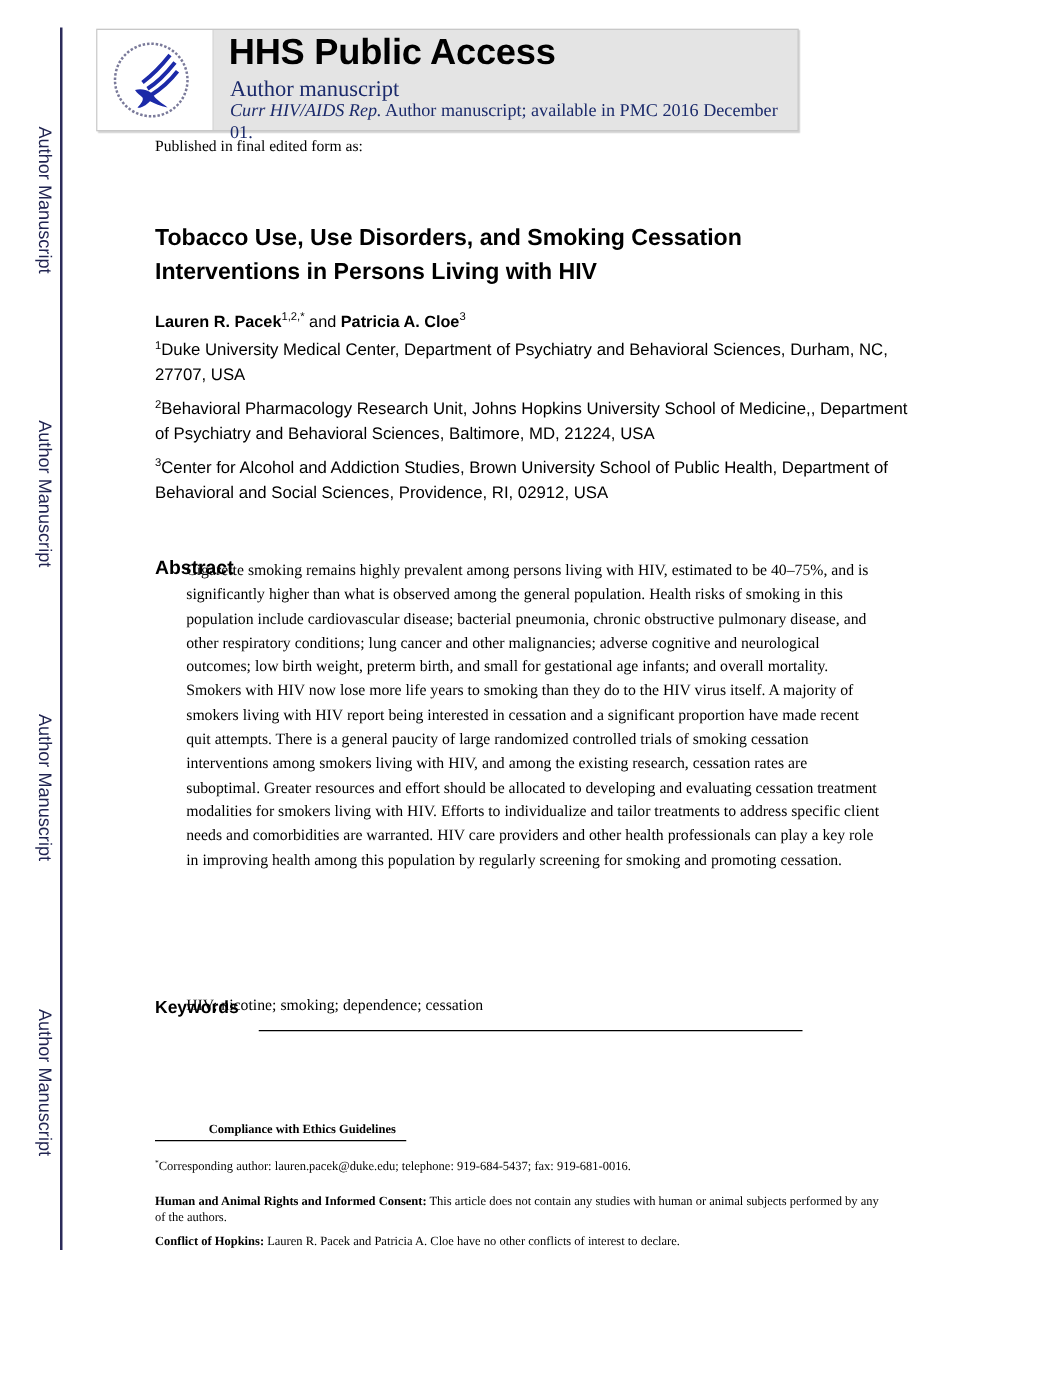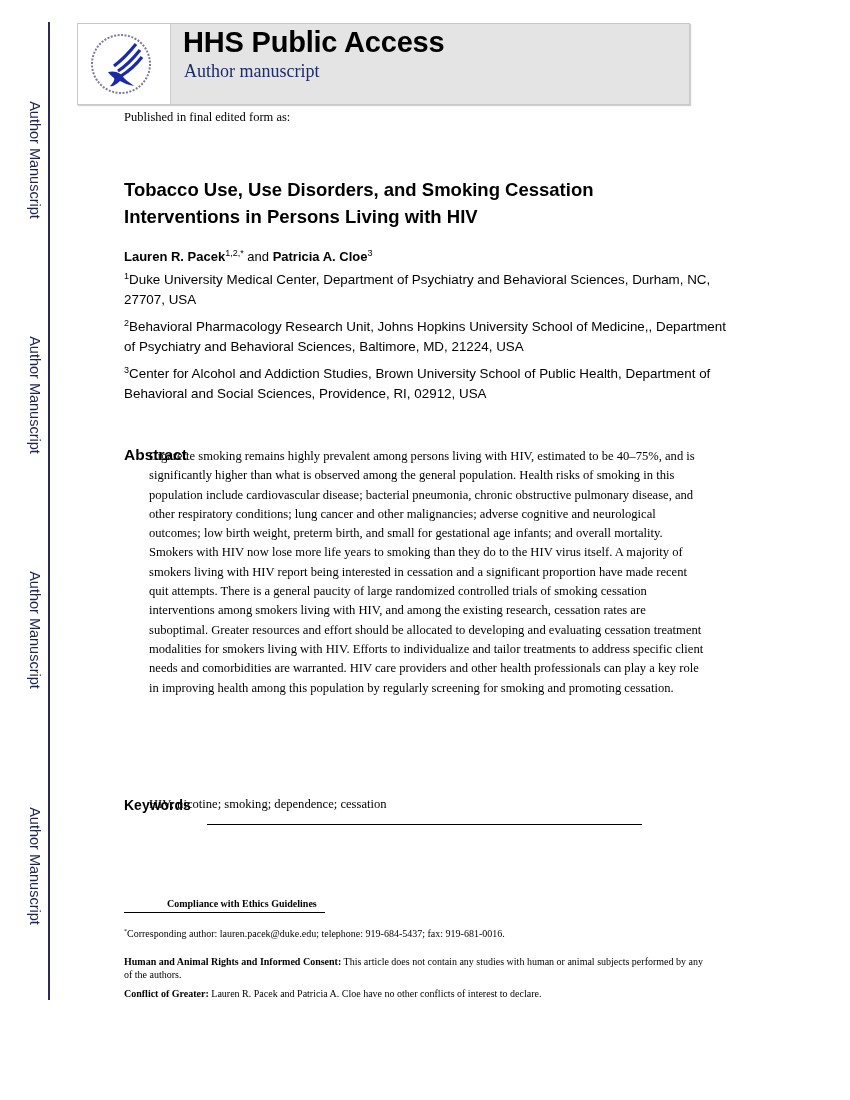--- a/index.html
+++ b/index.html
@@ -1,21 +1,21 @@
 <!DOCTYPE html>
 <html><head>
 <meta charset="utf-8">
 <style>
   html, body { margin: 0; padding: 0; background: #ffffff; }
   body { width: 850px; height: 1100px; position: relative; overflow: hidden; color: #000; }
   .margin-rule { position: absolute; left: 48px; top: 22px; width: 2px; height: 978px; background: #2b2b5a; }
   .side-label { position: absolute; left: 35px; width: 0; height: 0; }
   .side-label span { position: absolute; transform: translate(-50%, -50%) rotate(90deg); white-space: nowrap;
     font-family: "Liberation Sans", sans-serif; font-size: 14.5px; color: #1f2350; }
-  .header { position: absolute; left: 77px; top: 23px; width: 613px; height: 82px; border: 1px solid #c8c8c8;
+  .header { position: absolute; left: 77px; top: 23px; width: 562px; height: 82px; border: 1px solid #c8c8c8;
     background: #e4e4e4; box-sizing: border-box; box-shadow: 1px 1px 1px #d0d0d0; }
   .logo-box { position: absolute; left: 0; top: 0; width: 92px; height: 80px; background: #ffffff; border-right: 1px solid #cfcfcf; }
   .logo-box svg { position: absolute; left: 10px; top: 6px; }
   .hdr-title { position: absolute; left: 105px; top: 2px; font-family: "Liberation Sans", sans-serif; font-weight: bold;
     font-size: 29px; color: #000; letter-spacing: -0.2px; }
   .hdr-sub { position: absolute; left: 106px; top: 37px; font-family: "Liberation Serif", serif; font-size: 18px; color: #1b2a6b; }
   .hdr-avail { position: absolute; left: 106px; top: 57px; font-family: "Liberation Serif", serif; font-size: 14.5px; color: #1b2a6b; }
   .hdr-avail i { font-style: italic; }
   .published { position: absolute; left: 124px; top: 108px; font-family: "Liberation Serif", serif; font-size: 12.5px; line-height: 18px; }
   .published .cite { padding-left: 10px; }
@@ -58,20 +58,21 @@
     <svg width="70" height="68" viewBox="0 0 70 68">
       <circle cx="33" cy="34" r="29" fill="none" stroke="#7a7a9a" stroke-width="2" stroke-dasharray="2 1.5"></circle>
       <path d="M48 14 C40 24 34 30 26 36" stroke="#1c2aa8" stroke-width="3.2" fill="none"></path>
       <path d="M52 20 C44 30 38 36 30 41" stroke="#1c2aa8" stroke-width="3.2" fill="none"></path>
       <path d="M54 27 C47 36 41 41 33 46" stroke="#1c2aa8" stroke-width="3.2" fill="none"></path>
       <path d="M20 42 C28 40 34 44 36 48 C40 52 44 54 46 56 C40 55 36 53 32 51 C28 55 24 57 22 56 C25 53 27 50 26 48 C24 46 22 45 20 42 Z" fill="#1c2aa8"></path>
     </svg>
   </div>
   <div class="hdr-title">HHS Public Access</div>
   <div class="hdr-sub">Author manuscript</div>
+  <div class="hdr-avail"><i>Curr HIV/AIDS Rep.</i> <span>Author manuscript; available in PMC 2016 December 01.</span></div>
 </div>
 
 <div class="published">
   <div>Published in final edited form as:</div>
 </div>
 
 <div class="title">
   <div>Tobacco Use, Use Disorders, and Smoking Cessation</div>
   <div>Interventions in Persons Living with HIV</div>
 </div>
@@ -90,13 +91,13 @@
 <div class="abstract">Cigarette smoking remains highly prevalent among persons living with HIV, estimated to be 40–75%, and is significantly higher than what is observed among the general population. Health risks of smoking in this population include cardiovascular disease; bacterial pneumonia, chronic obstructive pulmonary disease, and other respiratory conditions; lung cancer and other malignancies; adverse cognitive and neurological outcomes; low birth weight, preterm birth, and small for gestational age infants; and overall mortality. Smokers with HIV now lose more life years to smoking than they do to the HIV virus itself. A majority of smokers living with HIV report being interested in cessation and a significant proportion have made recent quit attempts. There is a general paucity of large randomized controlled trials of smoking cessation interventions among smokers living with HIV, and among the existing research, cessation rates are suboptimal. Greater resources and effort should be allocated to developing and evaluating cessation treatment modalities for smokers living with HIV. Efforts to individualize and tailor treatments to address specific client needs and comorbidities are warranted. HIV care providers and other health professionals can play a key role in improving health among this population by regularly screening for smoking and promoting cessation.</div>
 
 <div class="h2" style="top:773px; font-size:14px;">Keywords</div>
 <div class="keywords">HIV; nicotine; smoking; dependence; cessation</div>
 <div class="rule1"></div>
 
 <div class="rule2"></div>
 <div class="foot" style="top:925px;"><sup>*</sup><span>Corresponding author: lauren.pacek@duke.edu; telephone: 919-684-5437; fax: 919-681-0016.</span></div>
 <div class="foot" style="top:897px;margin-left:43px;"><b>Compliance with Ethics Guidelines</b></div>
 <div class="foot" style="top:955px;"><b>Human and Animal Rights and Informed Consent:</b><span> This article does not contain any studies with human or animal subjects performed by any of the authors.</span></div>
-<div class="foot" style="top:987px;"><b>Conflict of Greater:</b><span> Lauren R. Pacek and Patricia A. Cloe have no other conflicts of interest to declare.</span></div>
+<div class="foot" style="top:987px;"><b>Conflict of Hopkins:</b><span> Lauren R. Pacek and Patricia A. Cloe have no other conflicts of interest to declare.</span></div>
 
 </body></html>

